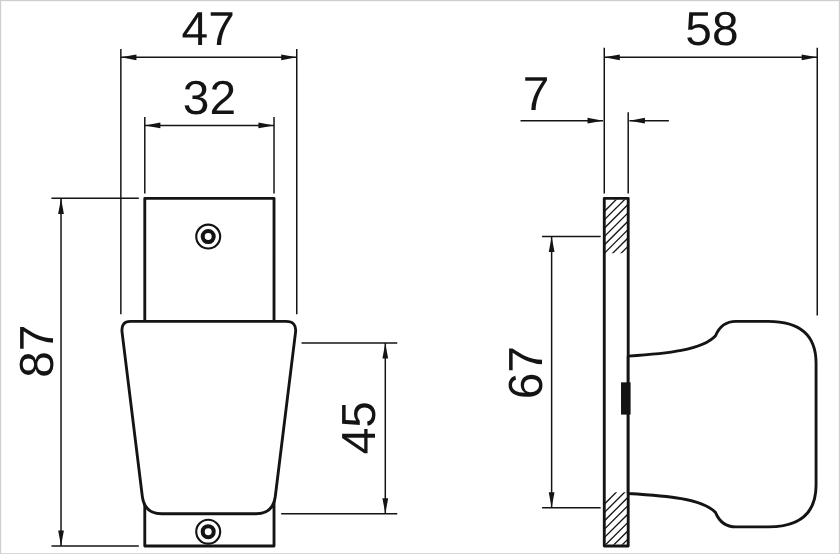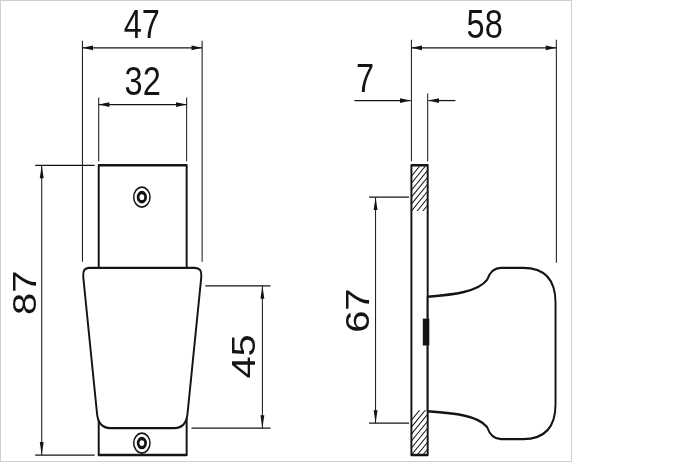--- a/index.html
+++ b/index.html
@@ -1,17 +1,17 @@
 <!DOCTYPE html>
 <html><head>
 <meta charset="utf-8">
 <style>
   html,body { margin:0; padding:0; background:#ffffff; }
   .frame {
-    width:572px; height:462px;
+    width:700px; height:462px;
     box-sizing:border-box;
     border:1px solid #cfcfcf;
     background:#ffffff;
     overflow:hidden;
   }
   svg { display:block; width:100%; height:100%; }
   .outline { fill:#ffffff; stroke:#141414; stroke-width:2.4; stroke-linejoin:round; }
   .thin    { stroke:#141414; stroke-width:1.25; fill:none; }
   .hatch   { stroke:#141414; stroke-width:1.1; }
   .screw-outer { fill:none; stroke:#141414; stroke-width:1.8; }

